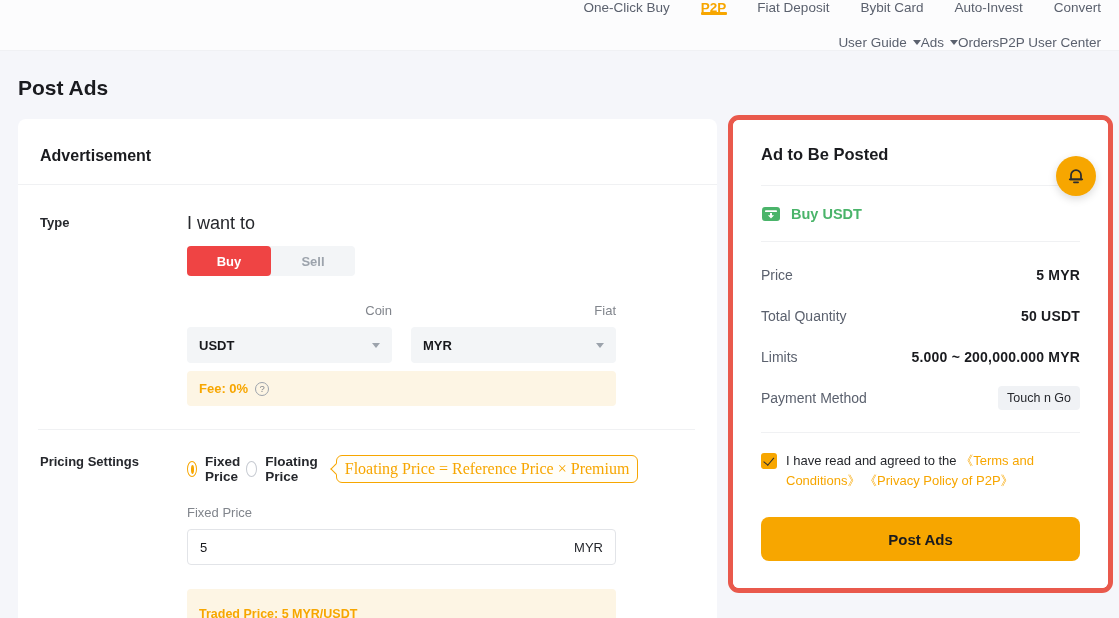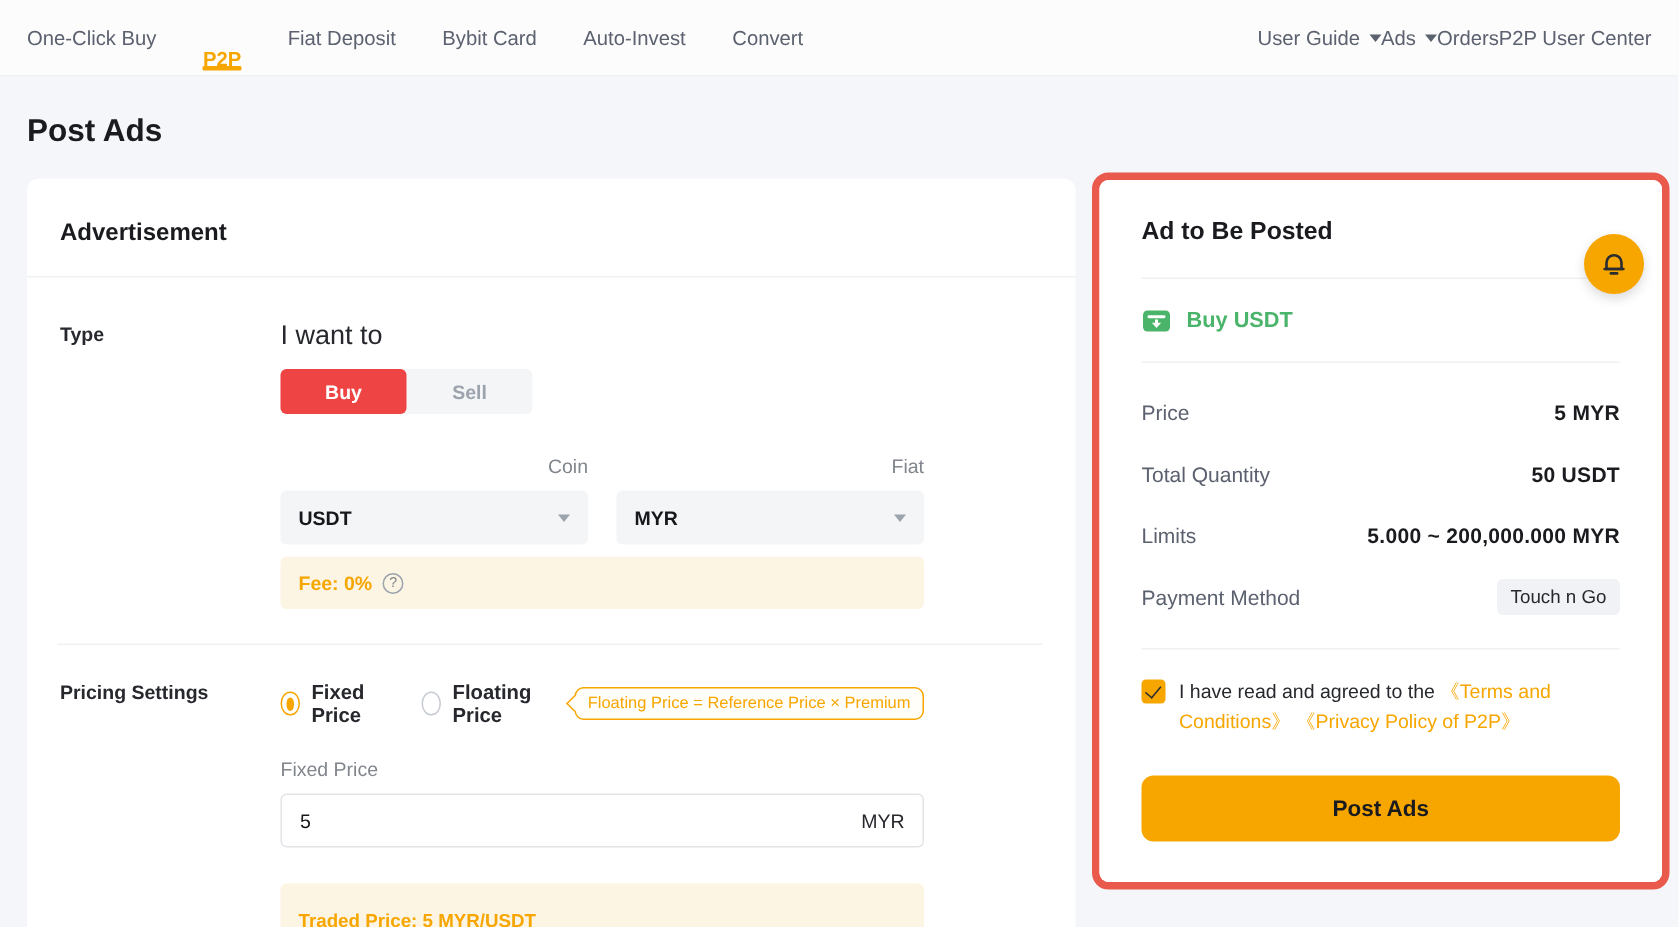--- a/index.html
+++ b/index.html
@@ -7,28 +7,28 @@
   body {
     background:#F5F6FA;
     font-family:"Liberation Sans", sans-serif;
     color:#17181C;
     -webkit-font-smoothing:antialiased;
   }
 
   
   .topnav {
     height:51px; background:#FCFCFD; border-bottom:1px solid #F0F1F4;
-    display:flex; justify-content:space-between; align-items:center; padding:0 18px;
+    display:flex; justify-content:space-between; align-items:flex-end; padding:0 18px;flex-direction:column;
   }
   .nav-left { display:flex; gap:31px; align-items:stretch; }
   .nav-item {
     font-size:13.5px; color:#5B616E; display:flex; align-items:center;
     position:relative; cursor:pointer; white-space:nowrap;
   }
-  .nav-item.active { color:#F7A600; font-weight:bold;margin-top:29px; }
+  .nav-item.active { color:#F7A600; font-weight:bold; }
   .nav-item.active .underline {
     position:absolute; bottom:0; left:50%; transform:translateX(-50%);
     width:26px; height:3px; background:#F7A600; border-radius:1px;
   }
   .nav-right { display:flex; align-items:center; }
   .caret {
     display:inline-block; width:0; height:0; margin-left:6px;
     border-left:4px solid transparent; border-right:4px solid transparent;
     border-top:5px solid #5B616E;
   }
@@ -85,21 +85,21 @@
   .radio-row { display:flex; align-items:center; margin-top:2px; }
   .radio-group { display:flex; align-items:center; gap:8px; cursor:pointer; }
   .radio { width:16px; height:16px; border-radius:50%; border:1.5px solid #C6CAD1; position:relative; background:#fff; }
   .radio.checked { border-color:#F7A600; }
   .radio.checked::after { content:""; position:absolute; inset:2.5px; border-radius:50%; background:#F7A600; }
   .radio-label { font-size:13.5px; color:#26282D; font-weight:bold; }
   .gap24 { width:24px; }
   .tooltip {
     position:relative; margin-left:13px; background:#FFFEF9;
     border:1px solid #F7A600; border-radius:6px; color:#F7A600;
-    font-size:11px; padding:4px 8px; white-space:nowrap;
+    font-size:16px; padding:4px 8px; white-space:nowrap;font-family:Liberation Serif, serif;
   }
   .tooltip::before {
     content:""; position:absolute; left:-4.5px; top:50%; width:7px; height:7px;
     background:#FFFEF9; border-left:1px solid #F7A600; border-bottom:1px solid #F7A600;
     transform:translateY(-50%) rotate(45deg);
   }
   .fixed-price-label { margin-top:21px; font-size:13px; color:#81858C; }
   .price-input {
     margin-top:9px; height:36px; background:#fff; border:1px solid #E2E4E8; border-radius:4px;
     display:flex; align-items:center; justify-content:space-between; padding:0 12px; cursor:text;

